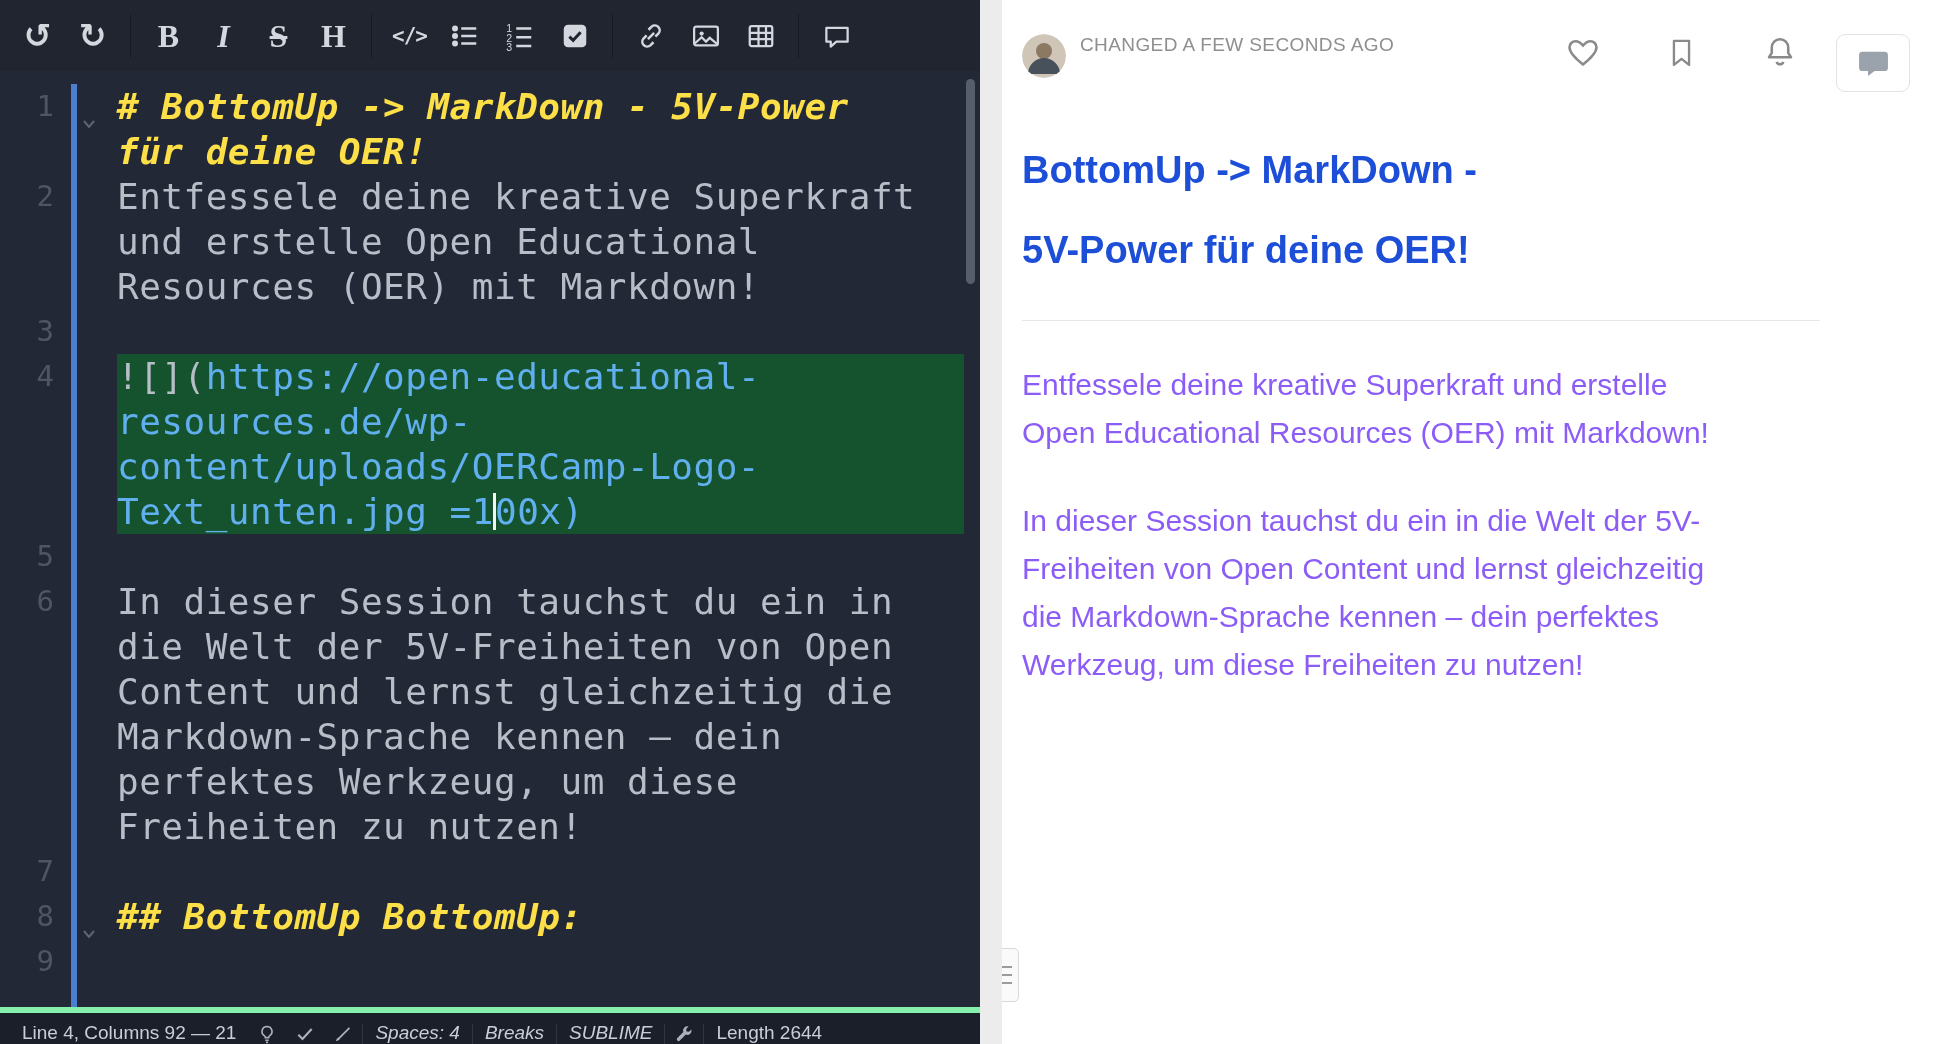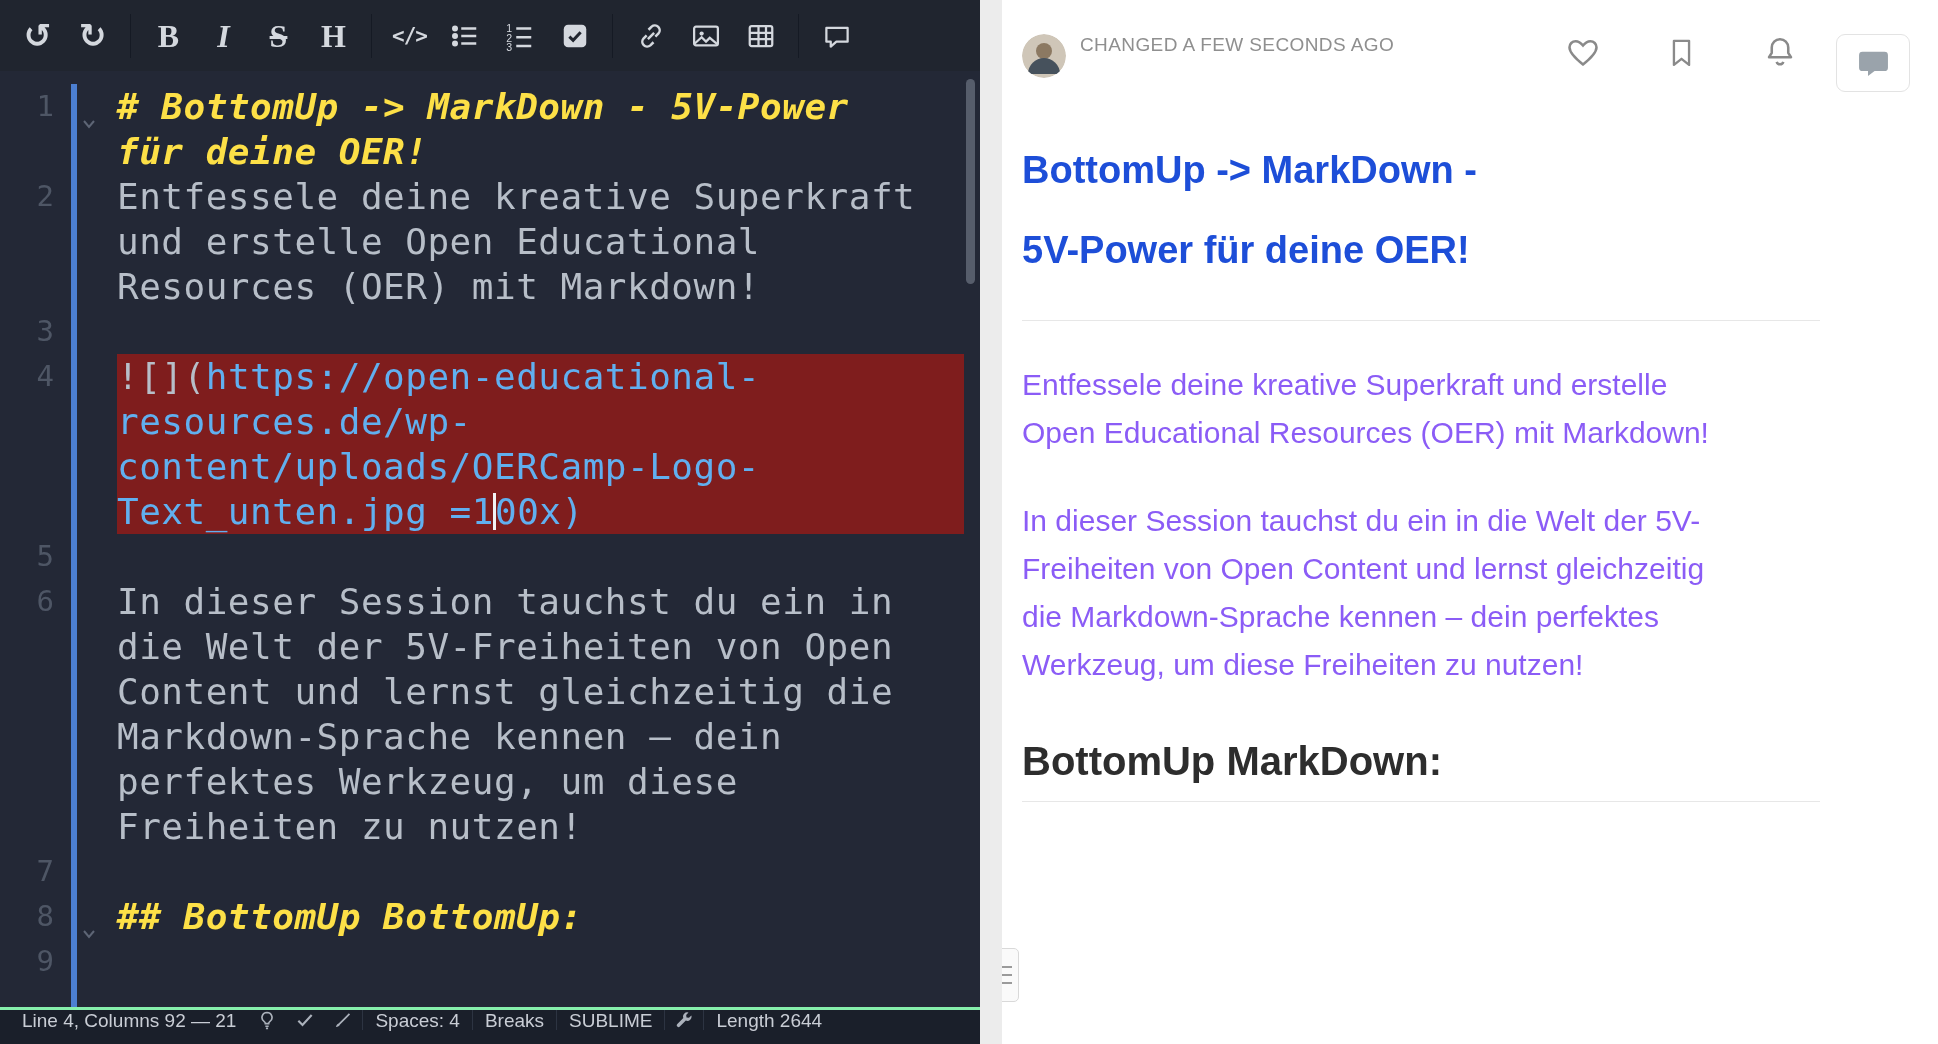--- a/index.html
+++ b/index.html
@@ -21,31 +21,31 @@
   .tb-sep { width:1px; height:44px; background:#151a24; margin:0 10px; }
 
   .editor { flex:1; position:relative; overflow:hidden; padding-top:13px; cursor:text;
             font-family:"DejaVu Sans Mono", monospace; font-size:36px; line-height:45px; letter-spacing:0.5px; color:#b7bec8; }
   .change-bar { position:absolute; left:71px; top:13px; bottom:0; width:6px; background:#4c7fd1; z-index:2; }
   .scroll-thumb { position:absolute; right:5px; top:8px; width:9px; height:205px; border-radius:5px; background:rgba(195,205,220,0.32); z-index:3; }
   .line { display:flex; position:relative; min-height:45px; }
   .gutter { flex:0 0 64px; text-align:right; padding-right:10px; font-size:29px; color:#4e5665; letter-spacing:0; }
   .fold-icon { position:absolute; left:80px; top:14px; color:#5d6575; z-index:3; }
   .text { flex:0 0 900px; max-width:900px; padding-left:53px; white-space:pre-wrap; }
-  .line.selected .text { background-color:#7f1d1d; background-clip:content-box; }
+  .line.selected .text { background-color:#14532d; background-clip:content-box; }
   .line.md-heading .text, .line.md-bold .text { color:#fde047; font-weight:bold;font-style:italic; }
   .url { color:#61afef; }
   .caret { display:inline-block; width:3px; height:37px; background:#f2f3f5; margin:0 -1px; vertical-align:-6px; }
 
-  .status-bar { flex:0 0 37px; height:37px; background:#1a1f2a; border-top:3px solid #86efac; display:flex; align-items:flex-start;
+  .status-bar { flex:0 0 37px; height:37px; background:#1a1f2a; border-top:6px solid #86efac; display:flex; align-items:flex-end;
                 padding:0 10px; font-size:19px; color:#c9cdd5; }
   .sb-item { padding:0 12px; white-space:nowrap; }
   .sb-sep { width:1px; height:20px; background:#2d3442; }
   .sb-icon { color:#abb1bb; display:flex; padding:0 9px; background:none; border:none; cursor:pointer; }
-  .sb-btn { background:none; border:none; color:#c9cdd5; font-size:19px; cursor:pointer; }
+  .sb-btn { background:none; border:none; color:#c9cdd5; font-size:19px; cursor:pointer;font-style:italic; }
 
   
   .divider { flex:0 0 22px; background:#ececec; cursor:col-resize; }
 
   
   .right-pane { flex:1; background:#fff; position:relative; height:100%; overflow:hidden; padding-left:20px; color:#333; }
   .preview-header { display:flex; align-items:flex-start; padding-top:34px; padding-right:28px; }
   .avatar { width:44px; height:44px; border-radius:50%; overflow:hidden; flex:0 0 44px; border:none; background:none; padding:0; cursor:pointer; }
   .changed-label { margin-left:14px; font-size:19px; color:#8f8f8f; letter-spacing:0.4px; }
   .header-icons { margin-left:auto; display:flex; align-items:center; gap:64px; }
@@ -294,17 +294,16 @@
       <h1 class="doc-title">BottomUp -&gt; MarkDown -
 5V-Power für deine OER!</h1>
       <p class="doc-p">Entfessele deine kreative Superkraft und erstelle
 Open Educational Resources (OER) mit Markdown!</p>
 
 
       <p class="doc-p">In dieser Session tauchst du ein in die Welt der 5V-
 Freiheiten von Open Content und lernst gleichzeitig
 die Markdown-Sprache kennen – dein perfektes
 Werkzeug, um diese Freiheiten zu nutzen!</p>
-      <h2 class="doc-h2">BottomUp MarkDown:</h2>
     </div>
   </div>
 
 </div>
 
 </body></html>

